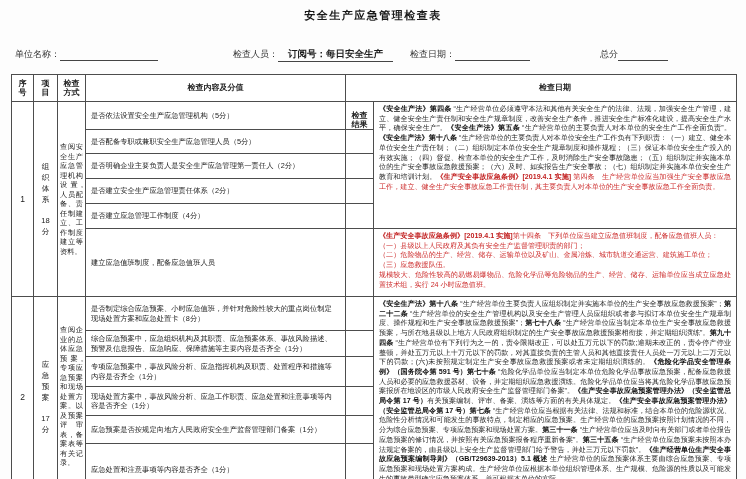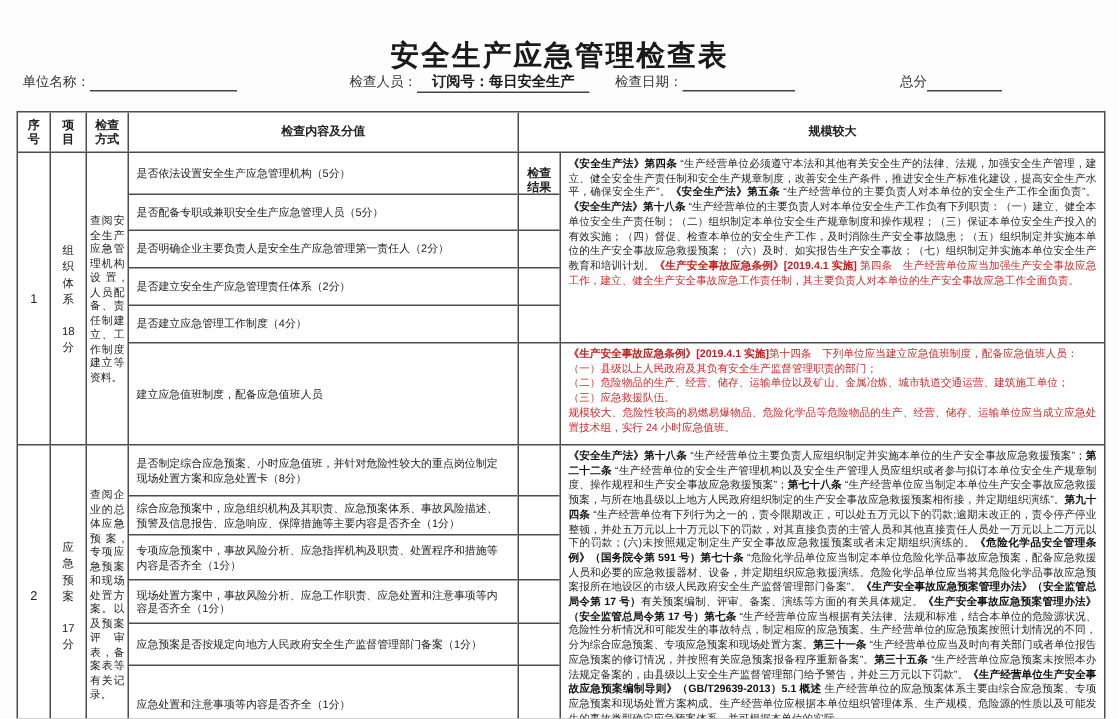--- a/index.html
+++ b/index.html
@@ -6,22 +6,22 @@
   body{
     width:746px;height:479px;overflow:hidden;
     background:#fdfdfd;
     font-family:"Liberation Sans","DejaVu Sans",sans-serif;
     color:#2b2b2b;
     position:relative;
   }
   .page{position:absolute;inset:0;}
   .title{
     position:absolute;top:8px;left:0;right:0;
-    text-align:center;font-size:19px;font-weight:bold;
-    letter-spacing:1.5px;color:#1a1a1a;margin:16px;
+    text-align:center;font-size:11px;font-weight:bold;
+    letter-spacing:1.5px;color:#1a1a1a;margin:0;
   }
   .info-line{position:absolute;top:48px;left:0;right:0;height:16px;font-size:9px;color:#333;}
   .info-item{position:absolute;top:0;white-space:nowrap;}
   .blank{display:inline-block;border-bottom:1px solid #444;height:10px;vertical-align:bottom;}
   .inspector-val{
     display:inline-block;border-bottom:1px solid #444;height:12px;
     font-weight:bold;color:#1c1c1c;padding:0 10px 1px 10px;font-size:9.5px;
   }
   
   .table{
@@ -103,21 +103,21 @@
         <div class="th" style="width: 28px;">
           <span>检查方式</span>
         </div>
         <div class="th" style="width: 260px;">
           <span>检查内容及分值</span>
         </div>
         <div class="th" style="width: 28px; margin-top: 45px;">
           <span>检查结果</span>
         </div>
         <div class="th" style="width: 362px;">
-          <span>规模较大</span>
+          <span>检查日期</span>
         </div>
       </div>
     <div id="tbody">
         <div class="body-row rb" style="height: 194px;">
           <div class="colcell seq" style="width: 22px;">
             <span>1</span>
           </div>
           <div class="colcell project" style="width: 24px;">
             <div>组</div>
             <div>织</div>

